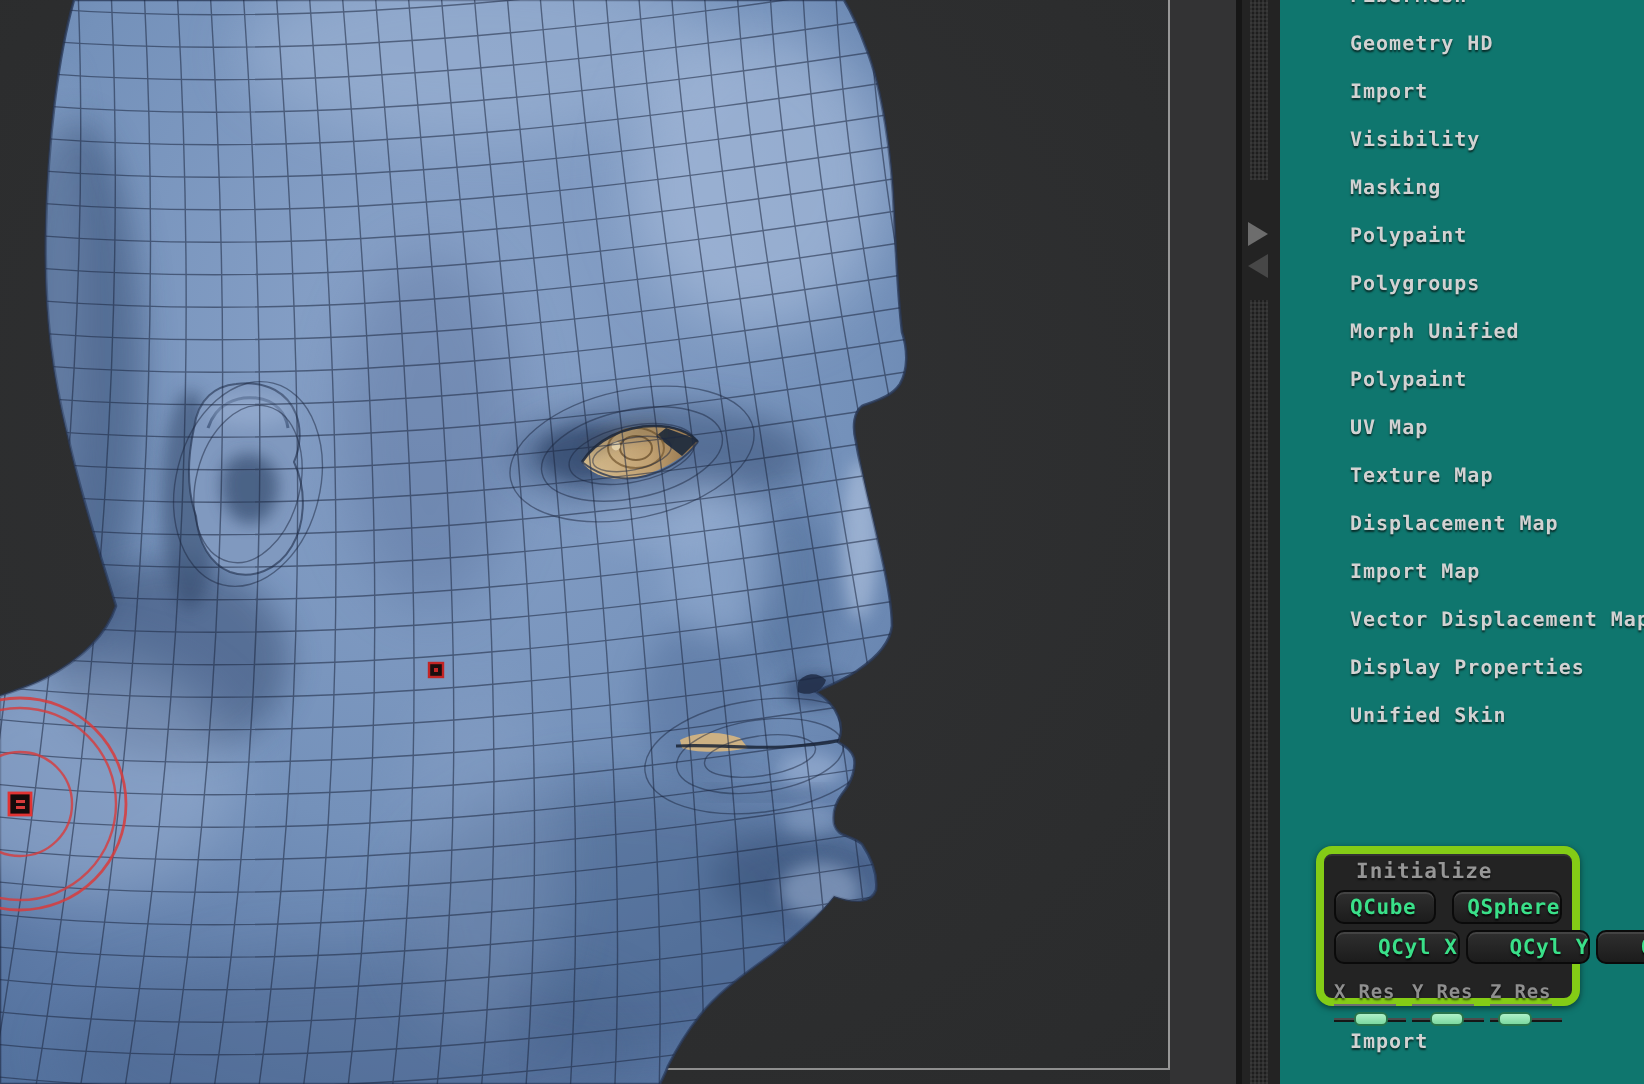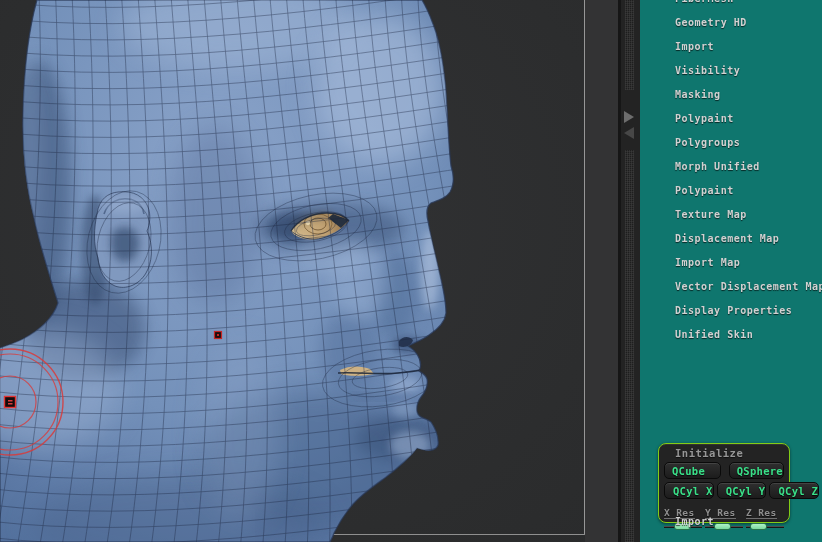--- a/index.html
+++ b/index.html
@@ -39,44 +39,43 @@
     height:24px;line-height:24px;padding-left:35px;
     font-size:10px;font-weight:bold;letter-spacing:.5px;white-space:nowrap;
     color:#d2d2d2;text-shadow:0 1px 1px rgba(0,0,0,.65);
     cursor:default;
   }
   .import-wrap{position:absolute;left:0;top:510px;width:182px;}
   .import-wrap .menu-item{margin:0;}
   
   .init-panel{
     position:absolute;left:18px;top:423px;width:132px;height:80px;
-    background:#232323;border:1px solid #84cc16;border-radius:8px;
+    background:#232323;border:4px solid #84cc16;border-radius:8px;
     box-shadow:inset 0 1px 0 rgba(255,255,255,.07), 0 1px 3px rgba(0,0,0,.5);
     box-sizing:border-box;
-    margin-top:20px;
   }
   .init-title{
     margin:3px 0 0 16px;font-size:10.5px;font-weight:bold;letter-spacing:.5px;
     color:#969696;text-shadow:0 1px 1px rgba(0,0,0,.6);
   }
   .btn-row{display:flex;gap:8px;padding:0 5px;margin-top:3px;}
   .btn-row.r2{gap:3px;margin-top:3px;}
   .qbtn{
     height:17px;line-height:16px;box-sizing:border-box;
     background:linear-gradient(#2f2f2f,#1c1c1c);
     border:1px solid #0a0a0a;border-radius:5px;
     box-shadow:inset 0 1px 0 rgba(255,255,255,.10);
     color:#3ae089;font-size:10.5px;font-weight:bold;letter-spacing:.3px;
     padding-left:7px;white-space:nowrap;cursor:default;
     font-family:"DejaVu Sans Mono","Liberation Mono",monospace;
     text-shadow:0 1px 1px rgba(0,0,0,.8);
   }
   .btn-row.r1 .qbtn:nth-child(1){width:73px;}
   .btn-row.r1 .qbtn:nth-child(2){flex:1;}
-  .btn-row.r2 .qbtn{flex:1;padding-left:8px;}
+  .btn-row.r2 .qbtn{flex:1;padding-left:21px;}
   .slider-row{display:flex;gap:3px;padding:0 5px;margin-top:2px;align-items:flex-end;}
   .slider{flex:1;position:relative;}
   .slabel{
     display:inline-block;font-size:9.5px;font-weight:bold;color:#8f8f8f;
     border-bottom:1px solid #6f6f6f;padding-bottom:0px;letter-spacing:.4px;
     text-shadow:0 1px 1px rgba(0,0,0,.6);
   }
   .track{position:relative;margin-top:3px;height:7px;}
   .track:before{content:"";position:absolute;left:0;right:0;top:3px;height:1px;background:#4c4c4c;box-shadow:0 1px 0 #161616;}
   .handle{
@@ -293,20 +292,21 @@
   <div class="menu">
       <div class="menu-item">FiberMesh</div>
       <div class="menu-item">Geometry HD</div>
       <div class="menu-item">Import</div>
       <div class="menu-item">Visibility</div>
       <div class="menu-item">Masking</div>
       <div class="menu-item">Polypaint</div>
       <div class="menu-item">Polygroups</div>
       <div class="menu-item">Morph Unified</div>
       <div class="menu-item">Polypaint</div>
+      <div class="menu-item">UV Map</div>
       <div class="menu-item">Texture Map</div>
       <div class="menu-item">Displacement Map</div>
       <div class="menu-item">Import Map</div>
       <div class="menu-item">Vector Displacement Map</div>
       <div class="menu-item">Display Properties</div>
       <div class="menu-item">Unified Skin</div>
     </div>
 
   <div class="init-panel">
     <div class="init-title">Initialize</div>

